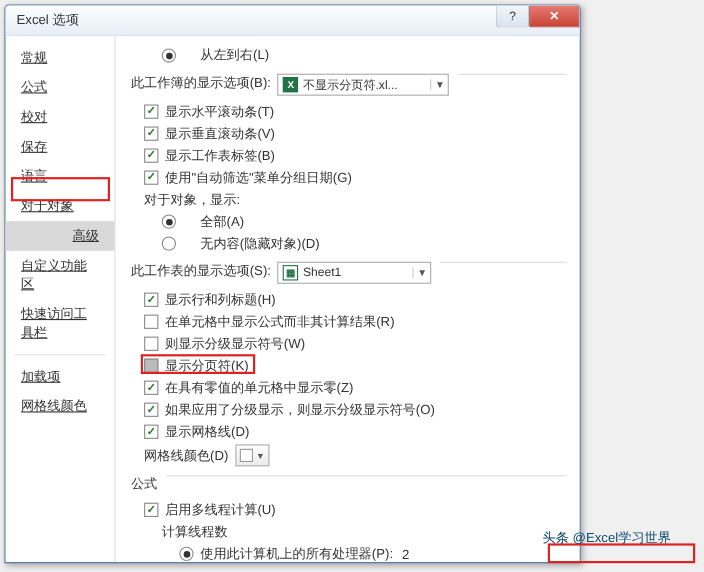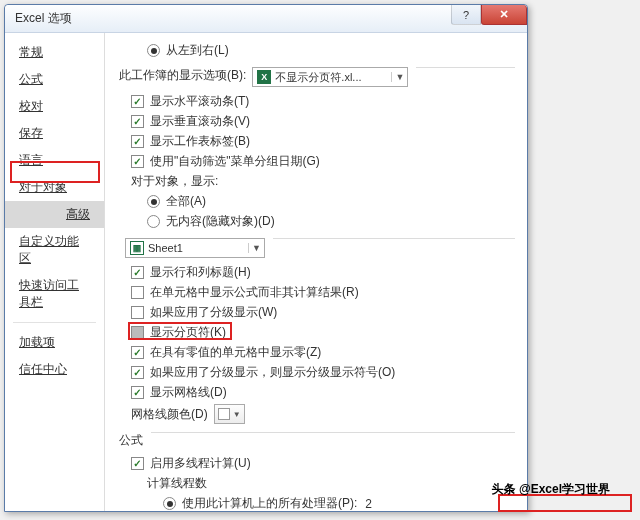--- a/index.html
+++ b/index.html
@@ -11,35 +11,35 @@
 .winbtn.help { border-radius: 0 0 0 3px; }
 .winbtn.close { width: 46px; background: linear-gradient(#e67a72, #c94436); color: #fff; border-radius: 0 4px 0 3px; border-color:#a33; font-weight:bold; }
 .body { display: flex; height: calc(100% - 28px); }
 .sidebar { width: 100px; border-right: 1px solid #ddd; padding-top: 6px; font-size: 12px; color: #333; text-decoration: underline; }
 .sidebar .nav-item { padding: 5px 14px; cursor: default; }
 .sidebar .nav-item.sel { background: #d9d9d9; text-align: right; }
 .sidebar .sep { height: 1px; background: #e2e2e2; margin: 6px 8px; }
 .content { flex: 1; padding: 6px 12px 6px 14px; font-size: 12px; color: #333; overflow: hidden; }
 .row { display: flex; align-items: center; margin: 3px 0; }
 .row.ind1 { padding-left: 12px; }
-.row.ind2 { padding-left: 28px; }
+.row.ind2 { padding-left: 28px; gap: 16px; }
 .row.ind3 { padding-left: 44px; }
 .chk, .rad { width: 13px; height: 13px; border: 1px solid #888; margin-right: 6px; display: inline-flex; align-items:center; justify-content:center; font-size: 10px; line-height:1; background:#fff; flex-shrink:0; }
 .chk.checked::after { content: "✓"; color: #2a7a2a; font-weight: bold; }
 .rad { border-radius: 50%; }
 .rad.checked::after { content:""; width:6px; height:6px; background:#333; border-radius:50%; }
 .section-hdr { display:flex; margin: 8px 0 6px 0; }
 .section-line { flex:1; height:1px; background:#dcdcdc; margin-left:8px; }
 .dropdown { display:inline-flex; align-items:center; border:1px solid #aaa; height:20px; background:#fff; font-size:11px; padding-left:4px; margin-left:6px; }
 .dropdown .dd-arrow { width:16px; text-align:center; border-left:1px solid #ccc; color:#555; font-size:9px; }
 .color-btn { display:inline-flex; align-items:center; border:1px solid #aaa; height:20px; padding:0 3px; margin-left:6px; background:linear-gradient(#fdfdfd,#ececec); }
 .color-sw { width:12px; height:12px; border:1px solid #999; background:#fff; margin-right:3px; }
 .hi-red { position:absolute; border:2px solid #d22; pointer-events:none; z-index:5; }
 .excel-icon { width:14px; height:14px; background:#217346; color:#fff; font-size:9px; font-weight:bold; display:inline-flex; align-items:center; justify-content:center; margin-right:4px; flex-shrink:0; }
-.watermark { position:absolute; right:30px; bottom:22px; font-size:12px; color:#000000; font-weight:700; z-index:6; }
+.watermark { position:absolute; right:30px; bottom:22px; font-size:12px; color:#0c4a6e; font-weight:400; z-index:6; }
 </style>
 </head>
 <body>
 
 <div class="window">
   <div class="titlebar">
     <span>Excel 选项</span>
     <div class="winbtns">
       <div class="winbtn help">?</div>
       <div class="winbtn close">✕</div>
@@ -51,21 +51,21 @@
       <div class="nav-item">公式</div>
       <div class="nav-item">校对</div>
       <div class="nav-item">保存</div>
       <div class="nav-item">语言</div>
       <div class="nav-item">对于对象</div>
       <div class="nav-item sel">高级</div>
       <div class="nav-item">自定义功能区</div>
       <div class="nav-item">快速访问工具栏</div>
       <div class="sep"></div>
       <div class="nav-item">加载项</div>
-      <div class="nav-item">信任中心</div>
+      <div class="nav-item">网格线颜色</div>
     </div>
     <div class="content">
       <div class="row ind2">
         <span class="rad checked"></span>
         <span>从左到右(L)</span>
       </div>
 
       <div class="section-hdr">
         <span>此工作簿的显示选项(B):</span>
         <span class="dropdown" style="width:156px">
@@ -98,39 +98,40 @@
       <div class="row ind2">
           <span class="rad checked"></span>
           <span>全部(A)</span>
         </div>
       <div class="row ind2">
           <span class="rad"></span>
           <span>无内容(隐藏对象)(D)</span>
         </div>
 
       <div class="section-hdr">
+        <span>此工作表的显示选项(S):</span>
         <span class="dropdown" style="width:140px">
           <span class="excel-icon" style="background:#fff;color:#217346;border:1px solid #217346">▦</span>
           <span style="flex:1">Sheet1</span>
           <span class="dd-arrow">▼</span>
         </span>
         <span class="section-line"></span>
       </div>
 
       <div class="row ind1">
           <span class="chk checked"></span>
           <span>显示行和列标题(H)</span>
         </div>
       <div class="row ind1">
           <span class="chk"></span>
           <span>在单元格中显示公式而非其计算结果(R)</span>
         </div>
       <div class="row ind1">
           <span class="chk"></span>
-          <span>如果应用了分级显示(W)</span>
+          <span>则显示分级显示符号(W)</span>
         </div>
       <div class="row ind1">
           <span class="chk" style="background:#bbb"></span>
           <span>显示分页符(K)</span>
         </div>
       <div class="row ind1">
           <span class="chk checked"></span>
           <span>在具有零值的单元格中显示零(Z)</span>
         </div>
       <div class="row ind1">

